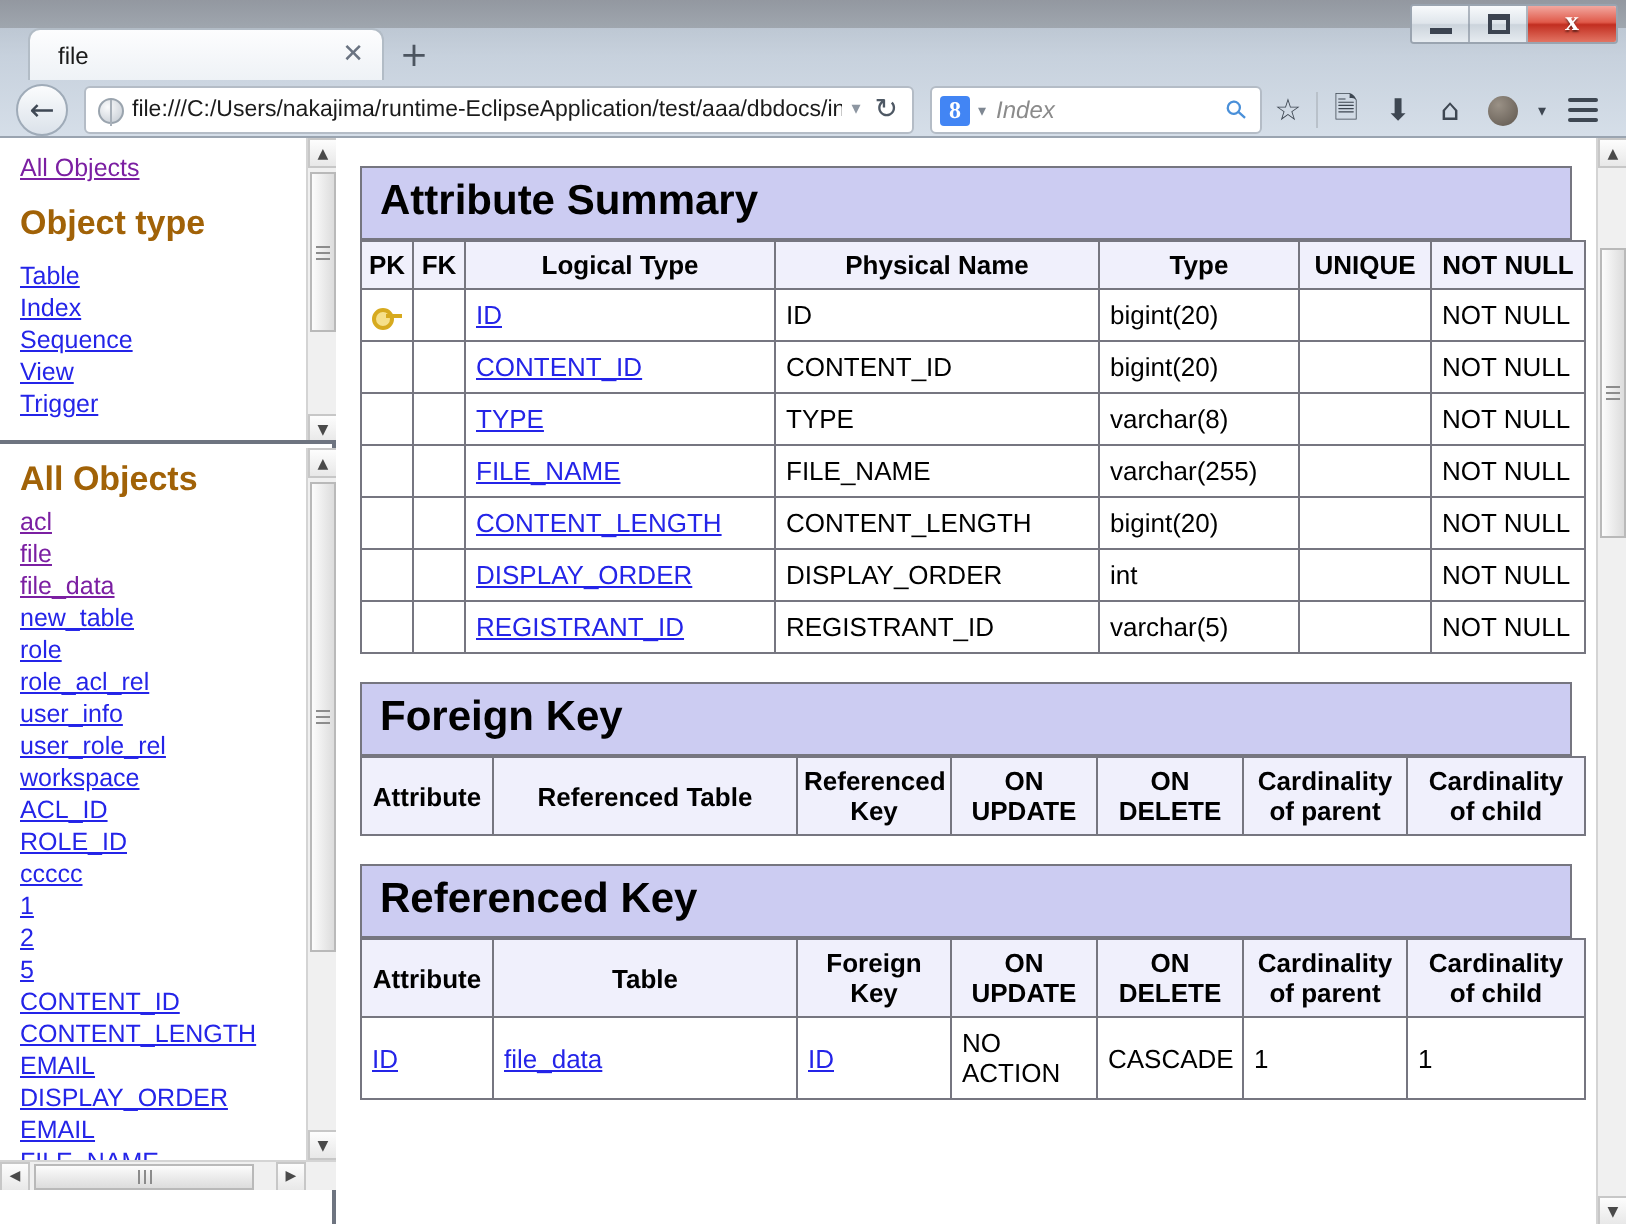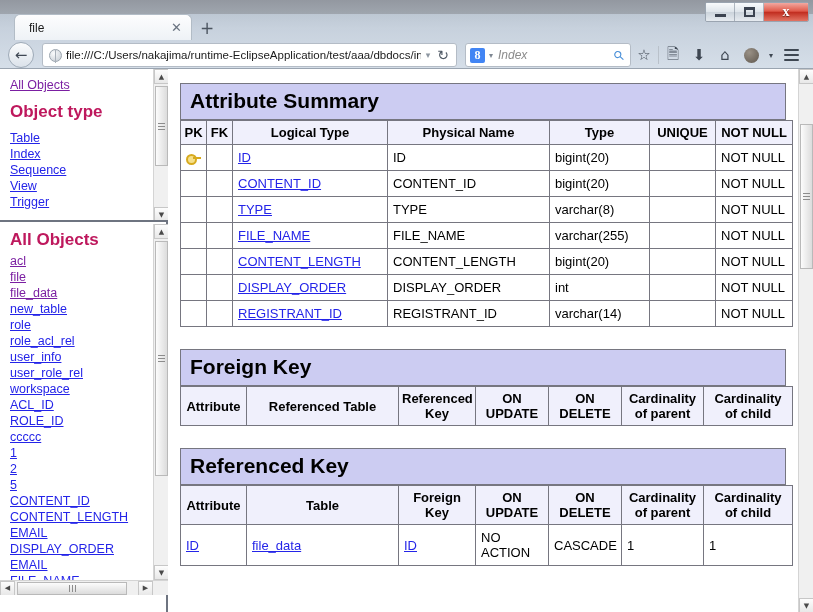--- a/index.html
+++ b/index.html
@@ -158,21 +158,21 @@
     background:#fff; overflow:hidden;
   }
   .pane-inner { padding: 6px 8px 0 10px; }
   a.lnk {
     display:inline-block; font-size: 12.5px; text-decoration: underline;
     color: #2424e8; white-space:nowrap; line-height: 16px;
     font-family:"Liberation Sans", sans-serif;
   }
   a.lnk.visited { color: #7b1fa2; }
   h2.pane-h {
-    margin: 9px 0 8px 0; font-size: 17px; font-weight: bold; color:#be185d;
+    margin: 9px 0 8px 0; font-size: 17px; font-weight: bold; color:#a16207;
     font-family:"Liberation Sans", sans-serif;
   }
   h2.pane-h.tight { margin: 3px 0 3px 0; }
   .linklist { display:flex; flex-direction:column; align-items:flex-start; }
 
   
   .vscroll {
     position:absolute; right:0; top:0; width:15px;
     background:#f0f0f0; border-left:1px solid #d4d4d4;
   }
@@ -206,21 +206,21 @@
   .hgrip i { display:block; width:1px; background:#8c8c8c; }
 
   
   #mainframe {
     position:absolute; left:170px; top:0; width: 643px; height: 544px;
     background:#fff; overflow:hidden;
   }
   #maindoc { position:absolute; left:0; top:0; width: 628px; padding: 14px 12px 0 10px; }
 
   
-  .sect { margin-bottom: 22px; }
+  .sect { margin-bottom: 14px; }
   .sect-title {
     background: #ccccf2; border: 1px solid #767680;
     font-size: 21px; font-weight: bold; color:#000;
     padding: 5px 9px 6px 9px;
     font-family:"Liberation Sans", sans-serif;
   }
   table.dbt {
     border-collapse: collapse; width: 100%;
     border: 1px solid #767680; border-top: none;
     table-layout: fixed;
@@ -481,21 +481,21 @@
                 <td>DISPLAY_ORDER</td>
                 <td>int</td>
                 <td></td>
                 <td>NOT NULL</td>
               </tr>
               <tr>
                 <td></td>
                 <td></td>
                 <td class="cell-link"><a href="#">REGISTRANT_ID</a></td>
                 <td>REGISTRANT_ID</td>
-                <td>varchar(14)</td>
+                <td>varchar(5)</td>
                 <td></td>
                 <td>NOT NULL</td>
               </tr>
             </tbody>
           </table>
         </div>
 
         <div class="sect">
           <div class="sect-title">Foreign Key</div>
           <table class="dbt">

